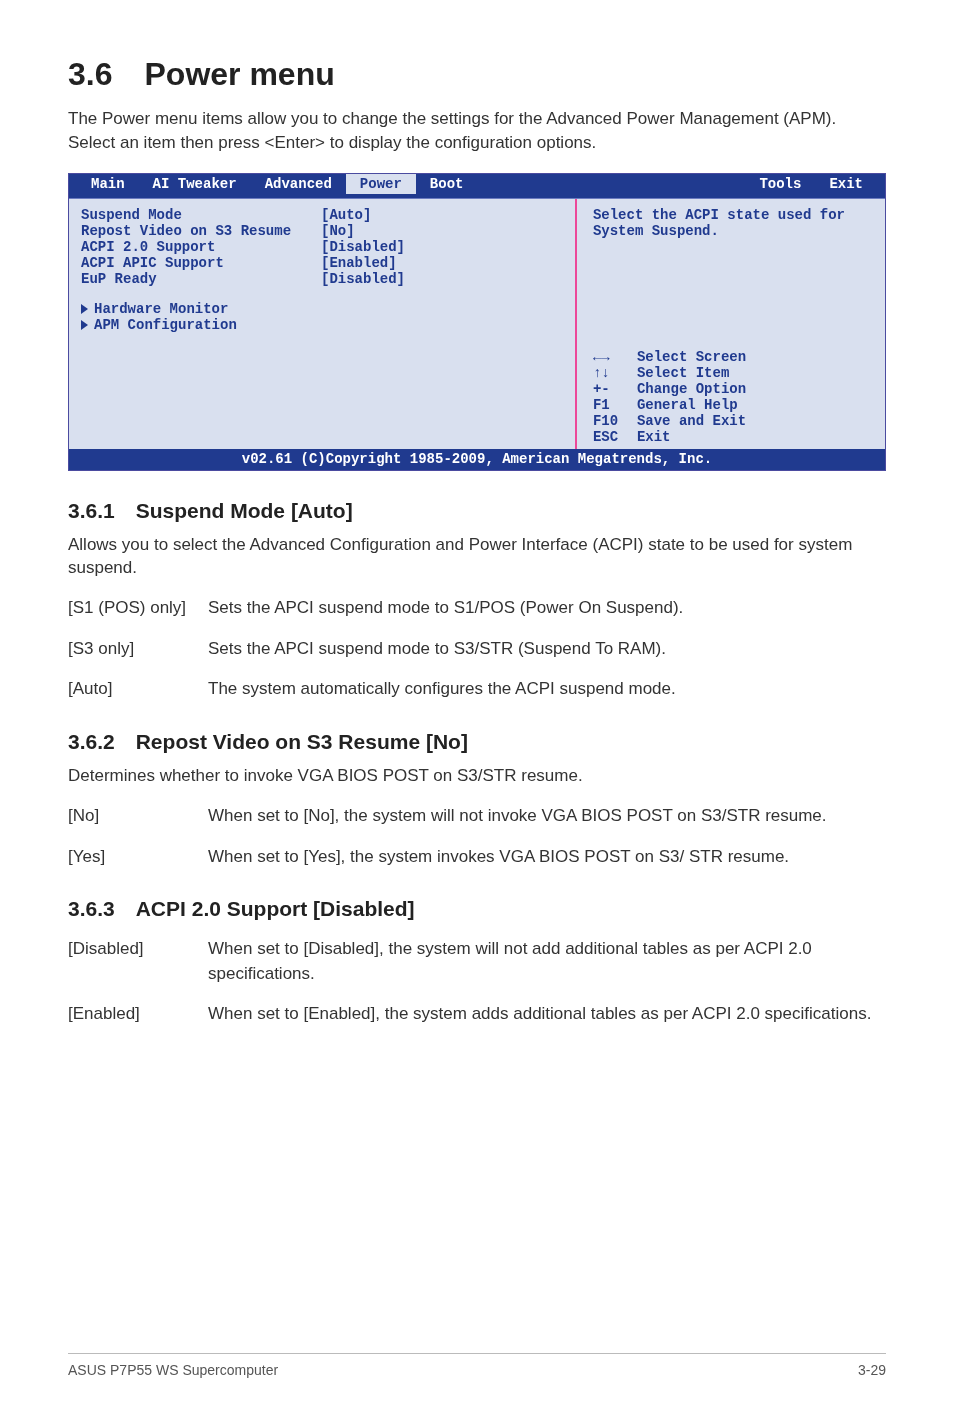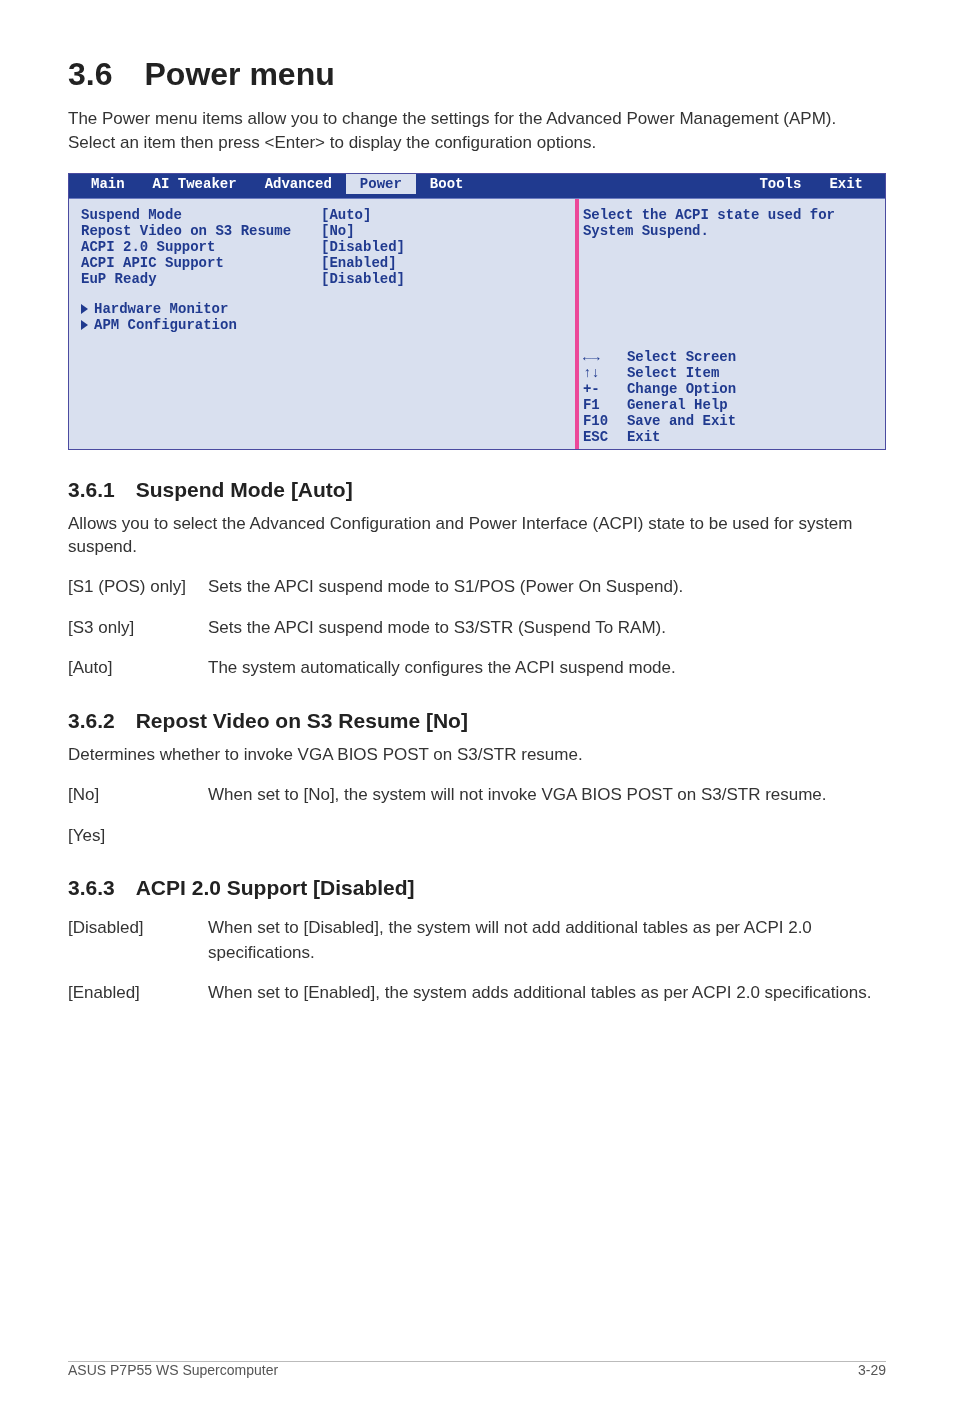--- a/index.html
+++ b/index.html
@@ -63,22 +63,22 @@
     border-top: 1px solid #6b7bc0;
   }
   .bios-left {
     flex: 0 0 62%;
     padding: 8px 10px 16px 12px;
     color: #203a8f;
     font-weight: bold;
   }
   .bios-right {
     flex: 1;
-    border-left: 4px solid #ec4899;
-    padding: 8px 10px 4px 4px;
+    border-left: 2px solid #ec4899;
+    padding: 8px 10px 4px 16px;
     color: #203a8f;
     font-weight: bold;
     display: flex;
     flex-direction: column;
     justify-content: space-between;
   }
   .bios-row {
     display: flex;
   }
   .bios-row .k { flex: 0 0 240px; white-space: nowrap; }
@@ -131,20 +131,21 @@
   .opt-row .key { flex: 0 0 140px; }
   .opt-row .val { flex: 1; }
 
   
   .page-footer {
     position: absolute;
     left: 68px;
     right: 68px;
     bottom: 40px;
     border-top: 1px solid #bbb;
+    padding-top: 8px;
     display: flex;
     justify-content: space-between;
     font-size: 14px;
     color: #555;
   }
 </style>
 </head>
 <body>
 
 <h1 class="section-title">3.6 Power menu</h1>
@@ -212,20 +213,21 @@
             <span class="hk">F10</span>
             <span>Save and Exit</span>
           </div>
         <div class="help-row">
             <span class="hk">ESC</span>
             <span>Exit</span>
           </div>
       </div>
     </div>
   </div>
+  <div class="bios-footer">v02.61 (C)Copyright 1985-2009, American Megatrends, Inc.</div>
 </div>
 
 <h2 class="sub">3.6.1 Suspend Mode [Auto]</h2>
 <p class="para">Allows you to select the Advanced Configuration and Power Interface (ACPI) state to be used for system suspend.</p>
 <div class="opt-row">
     <span class="key">[S1 (POS) only]</span>
     <span class="val">Sets the APCI suspend mode to S1/POS (Power On Suspend).</span>
   </div>
 <div class="opt-row">
     <span class="key">[S3 only]</span>
@@ -237,20 +239,21 @@
   </div>
 
 <h2 class="sub">3.6.2 Repost Video on S3 Resume [No]</h2>
 <p class="para">Determines whether to invoke VGA BIOS POST on S3/STR resume.</p>
 <div class="opt-row">
     <span class="key">[No]</span>
     <span class="val">When set to [No], the system will not invoke VGA BIOS POST on S3/STR resume.</span>
   </div>
 <div class="opt-row">
     <span class="key">[Yes]</span>
+    <span class="val">When set to [Yes], the system invokes VGA BIOS POST on S3/ STR resume.</span>
   </div>
 
 <h2 class="sub">3.6.3 ACPI 2.0 Support [Disabled]</h2>
 <div class="opt-row">
     <span class="key">[Disabled]</span>
     <span class="val">When set to [Disabled], the system will not add additional tables as per ACPI 2.0 specifications.</span>
   </div>
 <div class="opt-row">
     <span class="key">[Enabled]</span>
     <span class="val">When set to [Enabled], the system adds additional tables as per ACPI 2.0 specifications.</span>

